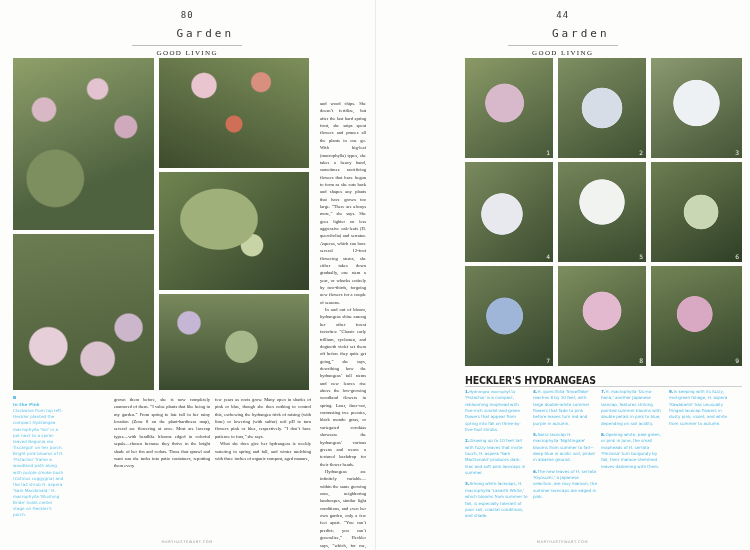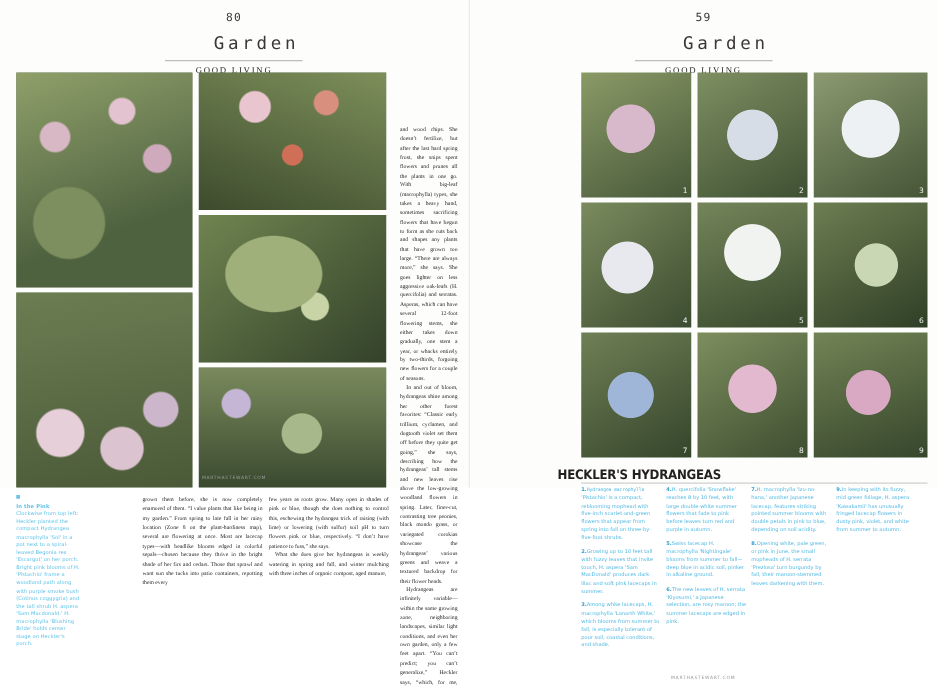--- a/index.html
+++ b/index.html
@@ -3,27 +3,27 @@
 <meta charset="utf-8">
 <style>
   html,body{margin:0;padding:0;}
   body{
     width:750px;height:550px;overflow:hidden;
     background:#ffffff;
     font-family:"Liberation Serif", serif;
     color:#231f1e;
   }
   .spread{position:relative;width:750px;height:550px;display:flex;}
-  .page{position:relative;width:375px;height:390px;background:#fdfdfc;}
+  .page{position:relative;width:375px;height:550px;background:#fdfdfc;}
   .page.left{border-right:1px solid #ececec;}
 
   
   .runhead{position:absolute;left:0;right:0;top:10px;text-align:center;}
   .folio{font-family:"DejaVu Sans Mono", monospace;font-size:9px;letter-spacing:1px;color:#3a3634;}
-  .section-name{font-family:"DejaVu Sans Mono", monospace;font-size:14px;letter-spacing:3px;color:#3a3634;margin-top:7px;margin-left:36px;}
+  .section-name{font-family:"DejaVu Sans Mono", monospace;font-size:11px;letter-spacing:3px;color:#3a3634;margin-top:7px;margin-left:36px;}
   .rule{width:110px;height:1px;background:#bdbdbd;margin:5px auto 3px;}
   .kicker{font-family:"Liberation Serif", serif;font-weight:normal;font-size:7px;letter-spacing:1.4px;color:#231f1e;}
 
   
   .lp-photos{position:absolute;left:13px;top:58px;width:296px;height:332px;}
   .ph{position:absolute;overflow:hidden;background:#6c7a5c;}
   .ph .g{position:absolute;inset:0;}
 
   
   .lp-cols{position:absolute;left:13px;top:396px;width:300px;height:140px;}
@@ -39,21 +39,21 @@
   .cap-dot{width:3px;height:3px;background:#6fc3e8;margin-bottom:3px;}
   .cap-title{font-family:"DejaVu Sans", sans-serif;font-weight:bold;font-size:4.2px;color:#5cc0e8;letter-spacing:.1px;line-height:1.45;}
   .cap-body{font-family:"DejaVu Sans", sans-serif;font-size:4.1px;color:#5cc0e8;line-height:1.5;letter-spacing:.05px;}
 
   
   .rp-grid{position:absolute;left:465px;top:58px;width:277px;height:312px;}
   .cell{position:absolute;overflow:hidden;}
   .cell .num{position:absolute;right:3px;bottom:2px;font-family:"DejaVu Sans", sans-serif;font-size:6px;color:#fff;opacity:.92;}
 
   
-  .rp-head{position:absolute;left:446px;top:374px;font-family:"DejaVu Sans Condensed","DejaVu Sans",sans-serif;
+  .rp-head{position:absolute;left:465px;top:374px;font-family:"DejaVu Sans Condensed","DejaVu Sans",sans-serif;
            font-weight:bold;font-size:10.5px;letter-spacing:-.2px;color:#231f1e;}
   .rp-rule{position:absolute;left:465px;top:386px;width:277px;height:.7px;background:#cfcfcf;}
   .rp-cols{position:absolute;left:465px;top:389px;width:277px;height:140px;}
   .rcol{position:absolute;top:0;width:64px;}
   .rcol.r1{left:0;}
   .rcol.r2{left:68px;}
   .rcol.r3{left:136px;}
   .rcol.r4{left:204px;}
   .item{font-family:"DejaVu Sans", sans-serif;font-size:4.1px;line-height:1.55;color:#4fb8e2;margin-bottom:5px;}
   .item b{color:#2f9fd0;}
@@ -158,21 +158,21 @@
         <p>Hydrangeas are infinitely variable—within the same growing zone, neighboring landscapes, similar light conditions, and even her own garden, only a few feet apart. “You can’t predict; you can’t generalize,” Heckler says, “which, for me, keeps them endlessly interesting.” —Susan Heeger</p>
       </div>
     </div>
 
     <div class="footer">MARTHASTEWART.COM</div>
   </div>
 
   <div class="page right">
 
     <div class="runhead">
-      <div class="folio">59</div>
+      <div class="folio">44</div>
       <div class="section-name">Garden</div>
       <div class="rule"></div>
       <div class="kicker">GOOD LIVING</div>
     </div>
 
   </div>
 
   <div class="rp-grid">
     <div class="cell c1g" style="left:0;top:0;width:88px;height:100px;">
       <span class="num">1</span>

